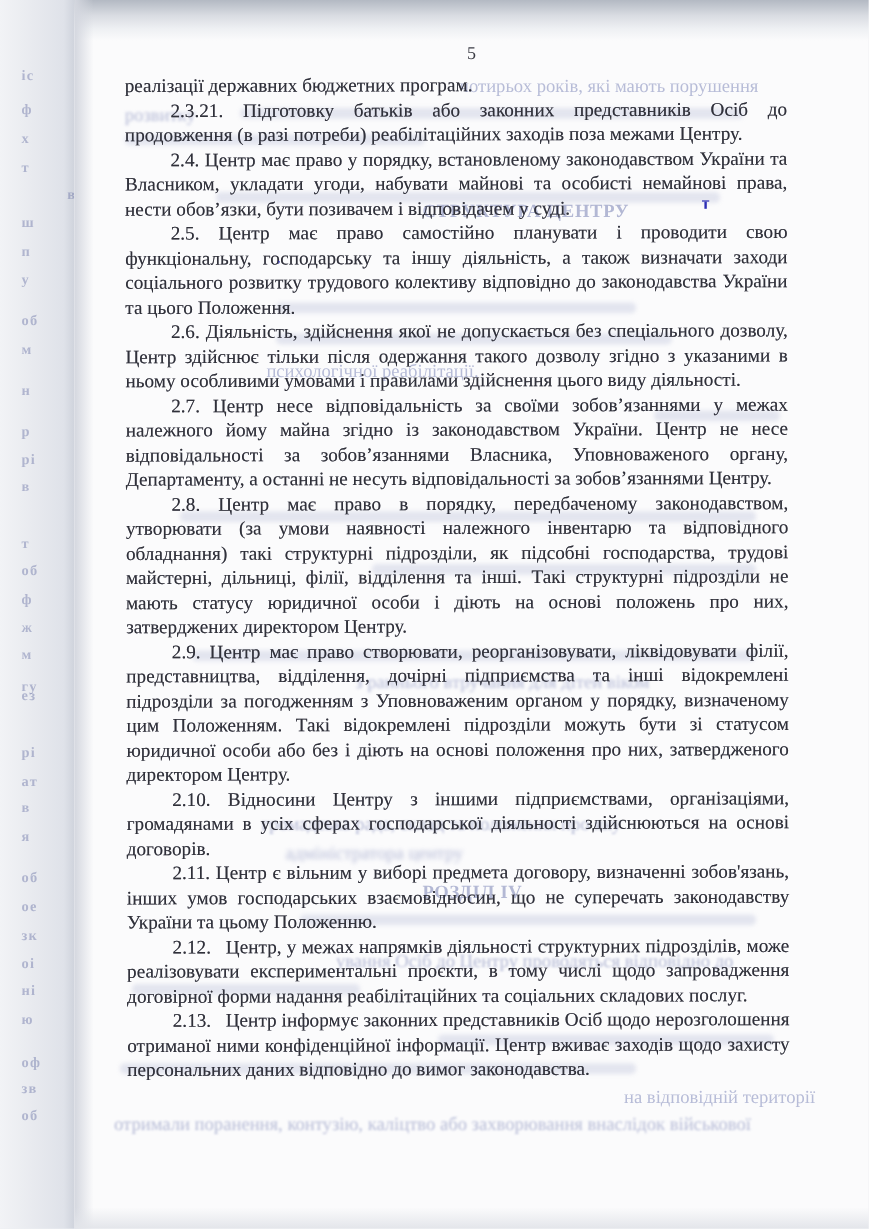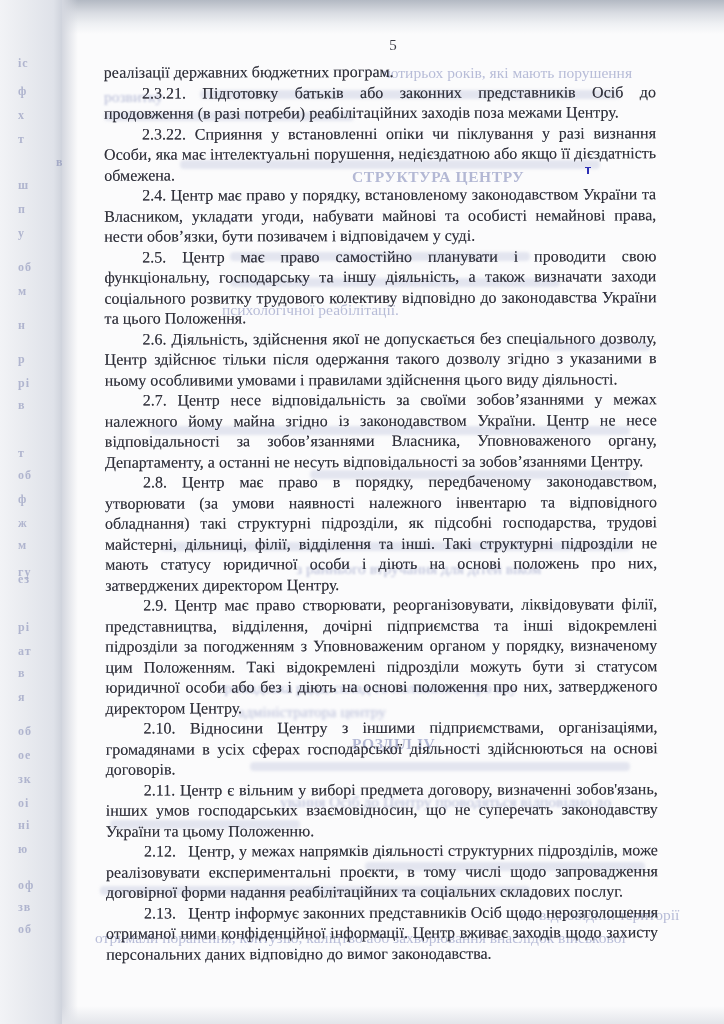--- a/index.html
+++ b/index.html
@@ -143,21 +143,20 @@
   <div class="top-shade"></div>
   <div class="left-shade"></div>
   <div class="bottom-shade"></div>
 </div>
 
 <div class="pagenum">5</div>
 
 <div class="content">
   <p class="para intro">реалізації державних бюджетних програм.</p>
 <p class="para">2.3.21. Підготовку батьків або законних представників Осіб до продовження (в разі потреби) реабілітаційних заходів поза межами Центру.</p>
-    <p class="para">2.3.22. Сприяння у встановленні опіки чи піклування у разі визнання Особи, яка має інтелектуальні порушення, недієздатною або якщо її дієздатність обмежена.</p>
     <p class="para">2.4. Центр має право у порядку, встановленому законодавством України та Власником, укладати угоди, набувати майнові та особисті немайнові права, нести обов’язки, бути позивачем і відповідачем у суді.</p>
     <p class="para">2.5. Центр має право самостійно планувати і проводити свою функціональну, господарську та іншу діяльність, а також визначати заходи соціального розвитку трудового колективу відповідно до законодавства України та цього Положення.</p>
     <p class="para">2.6. Діяльність, здійснення якої не допускається без спеціального дозволу, Центр здійснює тільки після одержання такого дозволу згідно з указаними в ньому особливими умовами і правилами здійснення цього виду діяльності.</p>
     <p class="para">2.7. Центр несе відповідальність за своїми зобов’язаннями у межах належного йому майна згідно із законодавством України. Центр не несе відповідальності за зобов’язаннями Власника, Уповноваженого органу, Департаменту, а останні не несуть відповідальності за зобов’язаннями Центру.</p>
     <p class="para">2.8. Центр має право в порядку, передбаченому законодавством, утворювати (за умови наявності належного інвентарю та відповідного обладнання) такі структурні підрозділи, як підсобні господарства, трудові майстерні, дільниці, філії, відділення та інші. Такі структурні підрозділи не мають статусу юридичної особи і діють на основі положень про них, затверджених директором Центру.</p>
     <p class="para">2.9. Центр має право створювати, реорганізовувати, ліквідовувати філії, представництва, відділення, дочірні підприємства та інші відокремлені підрозділи за погодженням з Уповноваженим органом у порядку, визначеному цим Положенням. Такі відокремлені підрозділи можуть бути зі статусом юридичної особи або без і діють на основі положення про них, затвердженого директором Центру.</p>
     <p class="para">2.10. Відносини Центру з іншими підприємствами, організаціями, громадянами в усіх сферах господарської діяльності здійснюються на основі договорів.</p>
     <p class="para">2.11. Центр є вільним у виборі предмета договору, визначенні зобов'язань, інших умов господарських взаємовідносин, що не суперечать законодавству України та цьому Положенню.</p>
     <p class="para">2.12.  Центр, у межах напрямків діяльності структурних підрозділів, може реалізовувати експериментальні проєкти, в тому числі щодо запровадження договірної форми надання реабілітаційних та соціальних складових послуг.</p>
     <p class="para">2.13.  Центр інформує законних представників Осіб щодо нерозголошення отриманої ними конфіденційної інформації. Центр вживає заходів щодо захисту персональних даних відповідно до вимог законодавства.</p>

